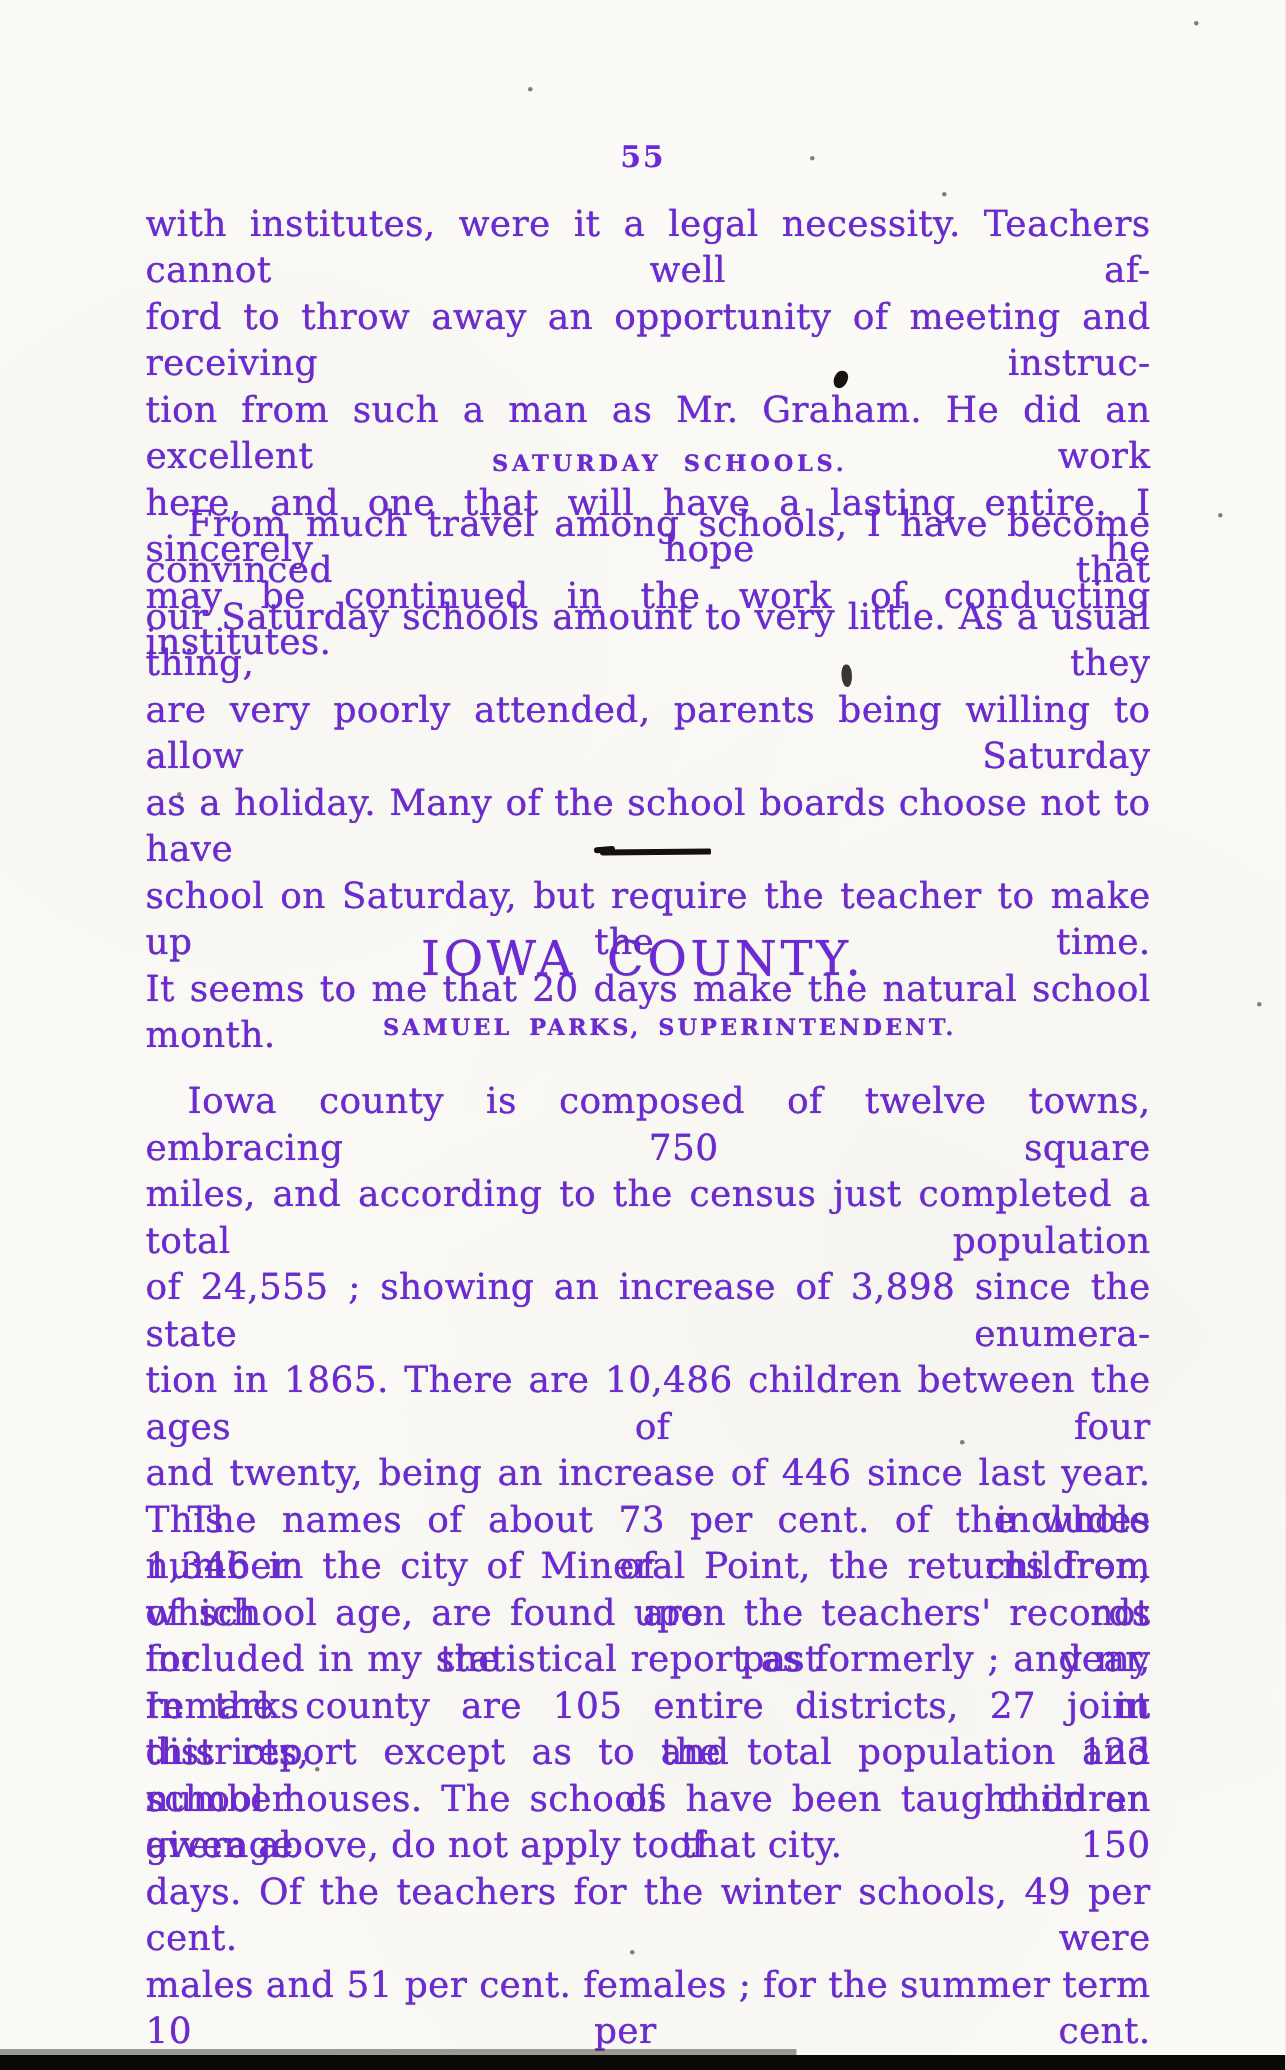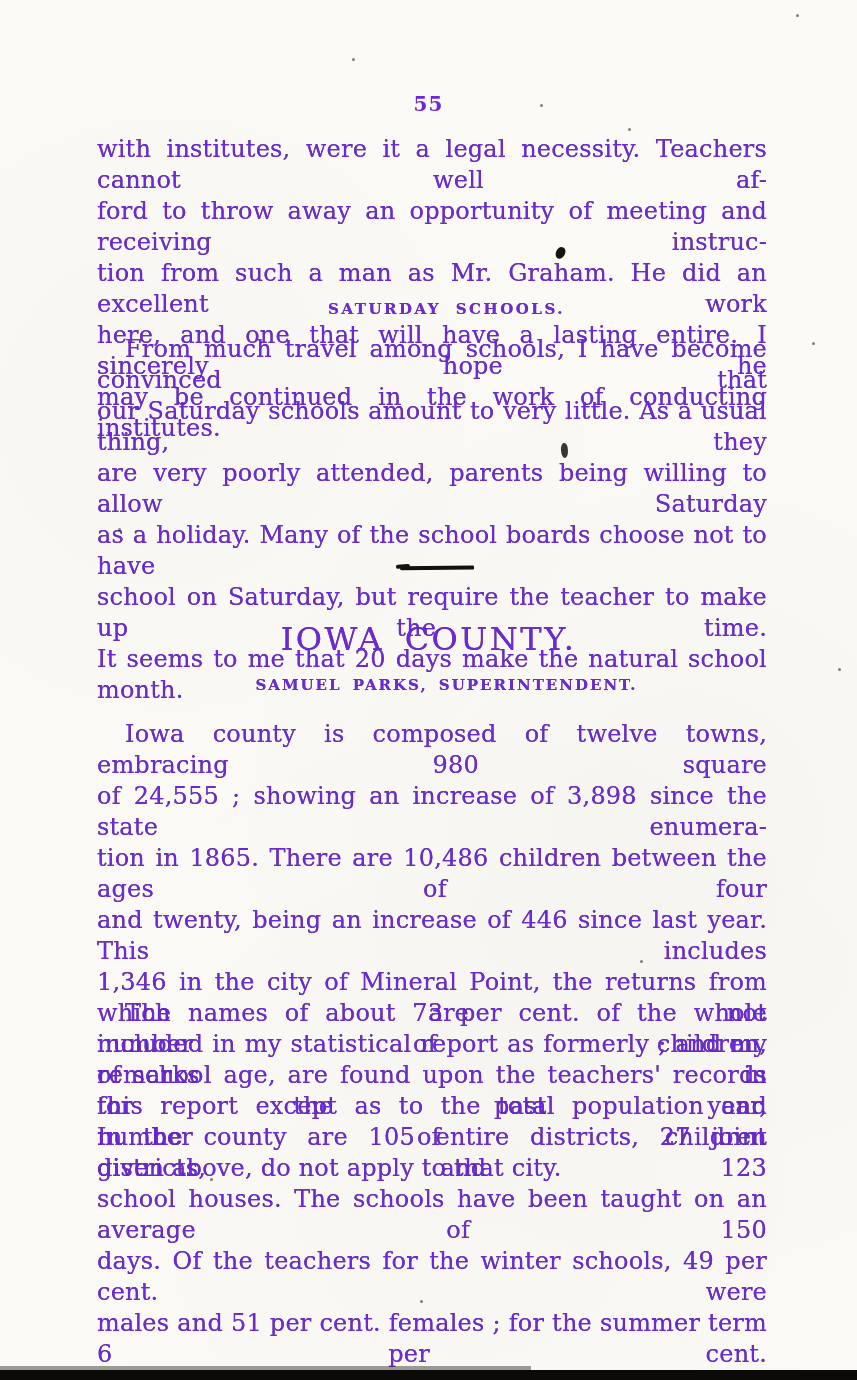--- a/index.html
+++ b/index.html
@@ -177,37 +177,38 @@
       <div class="line last">It seems to me that 20 days make the natural school month.</div>
     </div>
 
   <div class="divider"></div>
 
   <div class="county-heading">IOWA COUNTY.</div>
 
   <div class="section-heading h-samuel">SAMUEL PARKS, SUPERINTENDENT.</div>
 
   <div class="body-text paragraph indented p3">
-      <div class="line">Iowa county is composed of twelve towns,  embracing 980 square</div>
+      <div class="line">Iowa county is composed of twelve towns,  embracing 750 square</div>
+      <div class="line">miles, and according to the census just completed a total population</div>
       <div class="line">of 24,555 ; showing an increase of 3,898 since the state enumera-</div>
       <div class="line">tion in 1865.  There are 10,486 children between the ages of four</div>
       <div class="line">and twenty, being an increase of 446 since last year.  This includes</div>
       <div class="line">1,346 in the city of Mineral Point, the returns from which are not</div>
       <div class="line">included in my statistical report as formerly ; and my remarks in</div>
       <div class="line">this report except as to the total population and number of children</div>
       <div class="line last">given above, do not apply to that city.</div>
     </div>
 
   <div class="body-text paragraph indented p4">
       <div class="line">The names of about 73 per cent. of the whole number of children,</div>
       <div class="line">of school age, are found upon the teachers' records for the past year,</div>
       <div class="line">In the county are 105 entire districts, 27 joint districts, and 123</div>
       <div class="line">school houses.  The schools have been taught on an average of 150</div>
       <div class="line">days.  Of the teachers for the winter schools, 49 per cent. were</div>
-      <div class="line">males and 51 per cent. females ; for the summer term 6 per cent.</div>
+      <div class="line">males and 51 per cent. females ; for the summer term 10 per cent.</div>
       <div class="line">were males and 90 per cent. females.  Average wages for male</div>
     </div>
 
   <span class="ink-blot blot-1"></span>
   <span class="ink-blot blot-2"></span>
 
   <span class="speck" style="top:14px;left:796px"></span>
   <span class="speck" style="top:58px;left:352px"></span>
   <span class="speck" style="top:104px;left:540px"></span>
   <span class="speck" style="top:128px;left:628px"></span>

